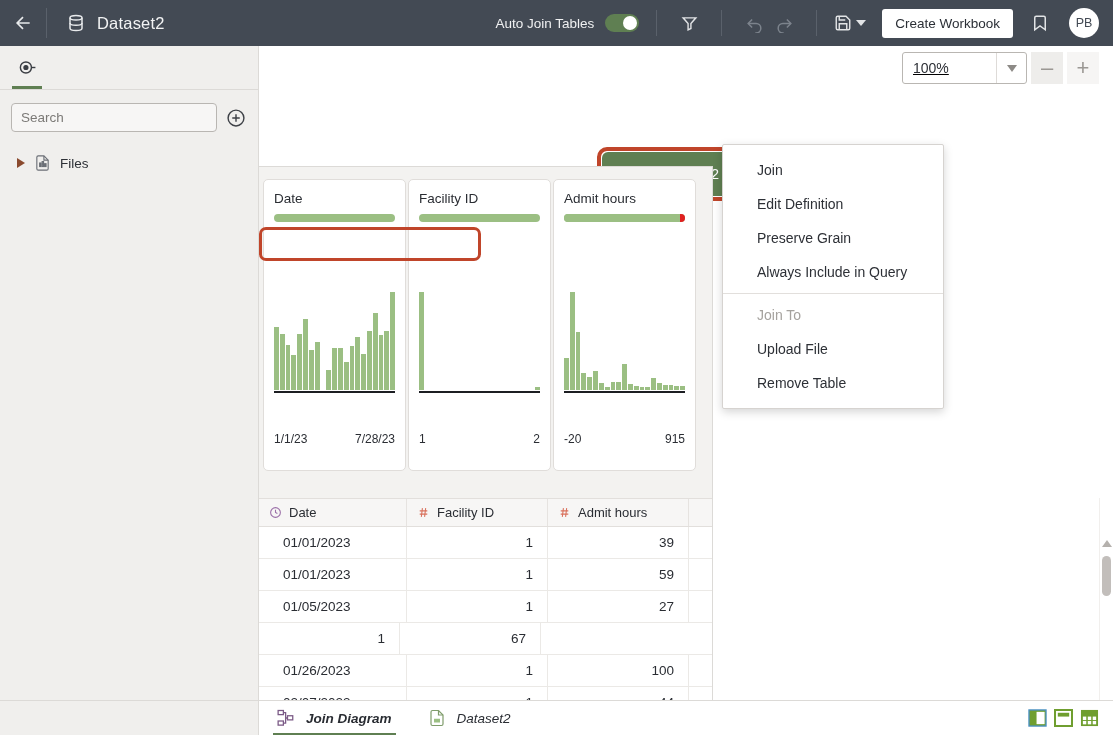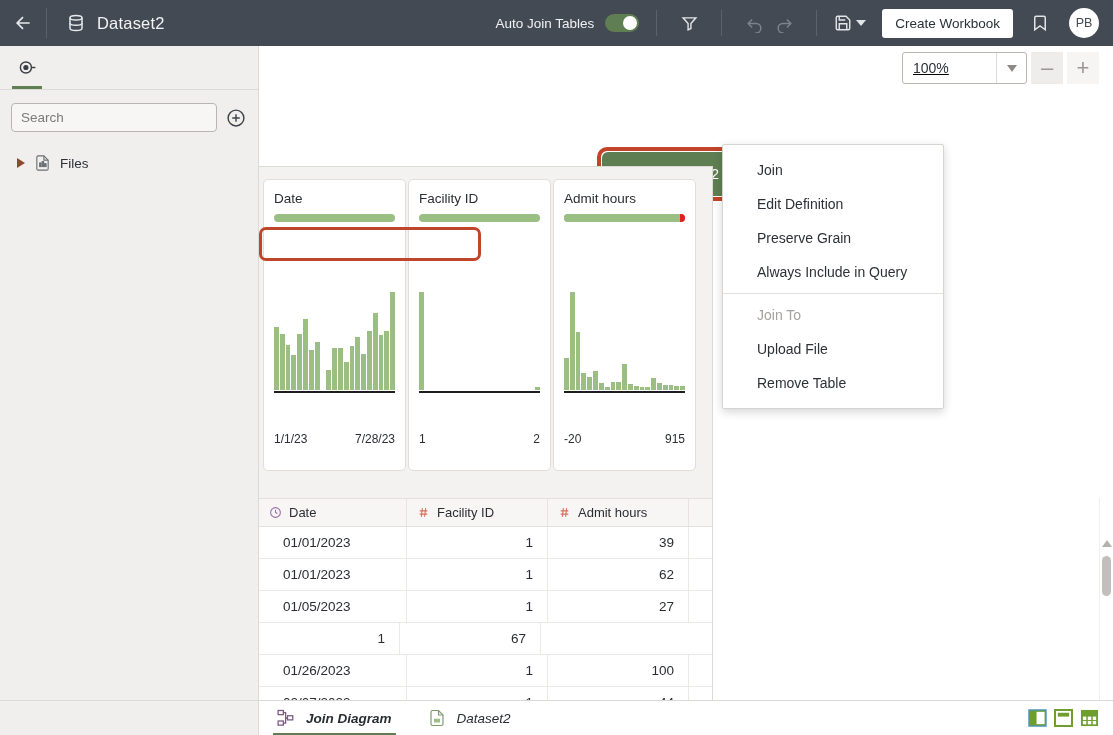--- a/index.html
+++ b/index.html
@@ -493,21 +493,21 @@
         </div>
       <div id="dt-body">
           <div class="dt-row">
             <div class="dt-td c0">01/01/2023</div>
             <div class="dt-td c1">1</div>
             <div class="dt-td c2">39</div>
           </div>
           <div class="dt-row">
             <div class="dt-td c0">01/01/2023</div>
             <div class="dt-td c1">1</div>
-            <div class="dt-td c2">62</div>
+            <div class="dt-td c2">59</div>
           </div>
           <div class="dt-row">
             <div class="dt-td c0">01/05/2023</div>
             <div class="dt-td c1">1</div>
             <div class="dt-td c2">27</div>
           </div>
           <div class="dt-row">
             <div class="dt-td c1">1</div>
             <div class="dt-td c2">67</div>
           </div>

